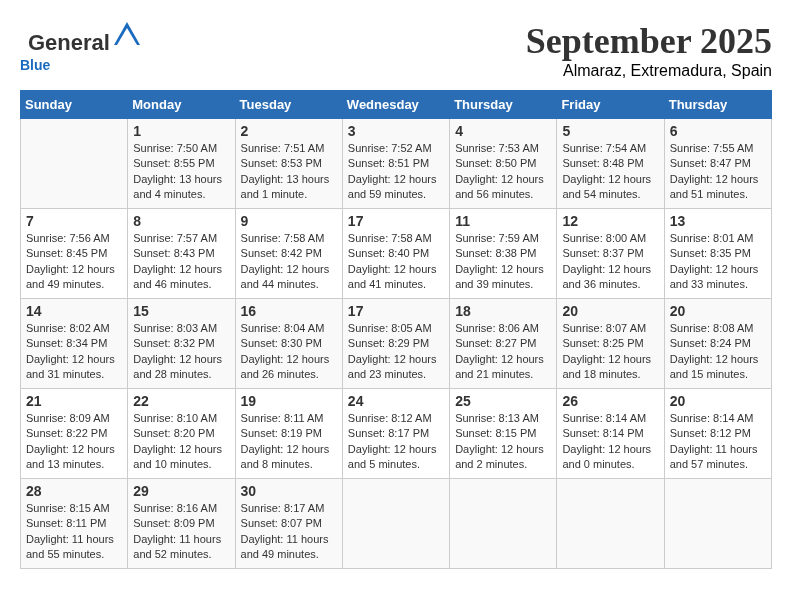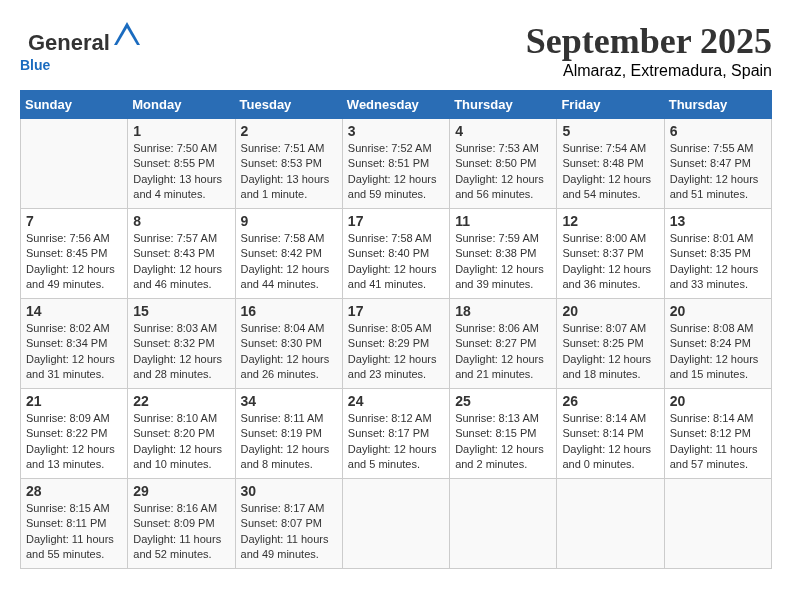--- a/index.html
+++ b/index.html
@@ -212,21 +212,21 @@
       <tr>
         <td>
           <span class="day-number">21</span>
           <div class="day-info">Sunrise: 8:09 AM<br>Sunset: 8:22 PM<br>Daylight: 12 hours<br>and 13 minutes.</div>
         </td>
         <td>
           <span class="day-number">22</span>
           <div class="day-info">Sunrise: 8:10 AM<br>Sunset: 8:20 PM<br>Daylight: 12 hours<br>and 10 minutes.</div>
         </td>
         <td>
-          <span class="day-number">34</span>
+          <span class="day-number">19</span>
           <div class="day-info">Sunrise: 8:11 AM<br>Sunset: 8:19 PM<br>Daylight: 12 hours<br>and 8 minutes.</div>
         </td>
         <td>
           <span class="day-number">24</span>
           <div class="day-info">Sunrise: 8:12 AM<br>Sunset: 8:17 PM<br>Daylight: 12 hours<br>and 5 minutes.</div>
         </td>
         <td>
           <span class="day-number">25</span>
           <div class="day-info">Sunrise: 8:13 AM<br>Sunset: 8:15 PM<br>Daylight: 12 hours<br>and 2 minutes.</div>
         </td>

